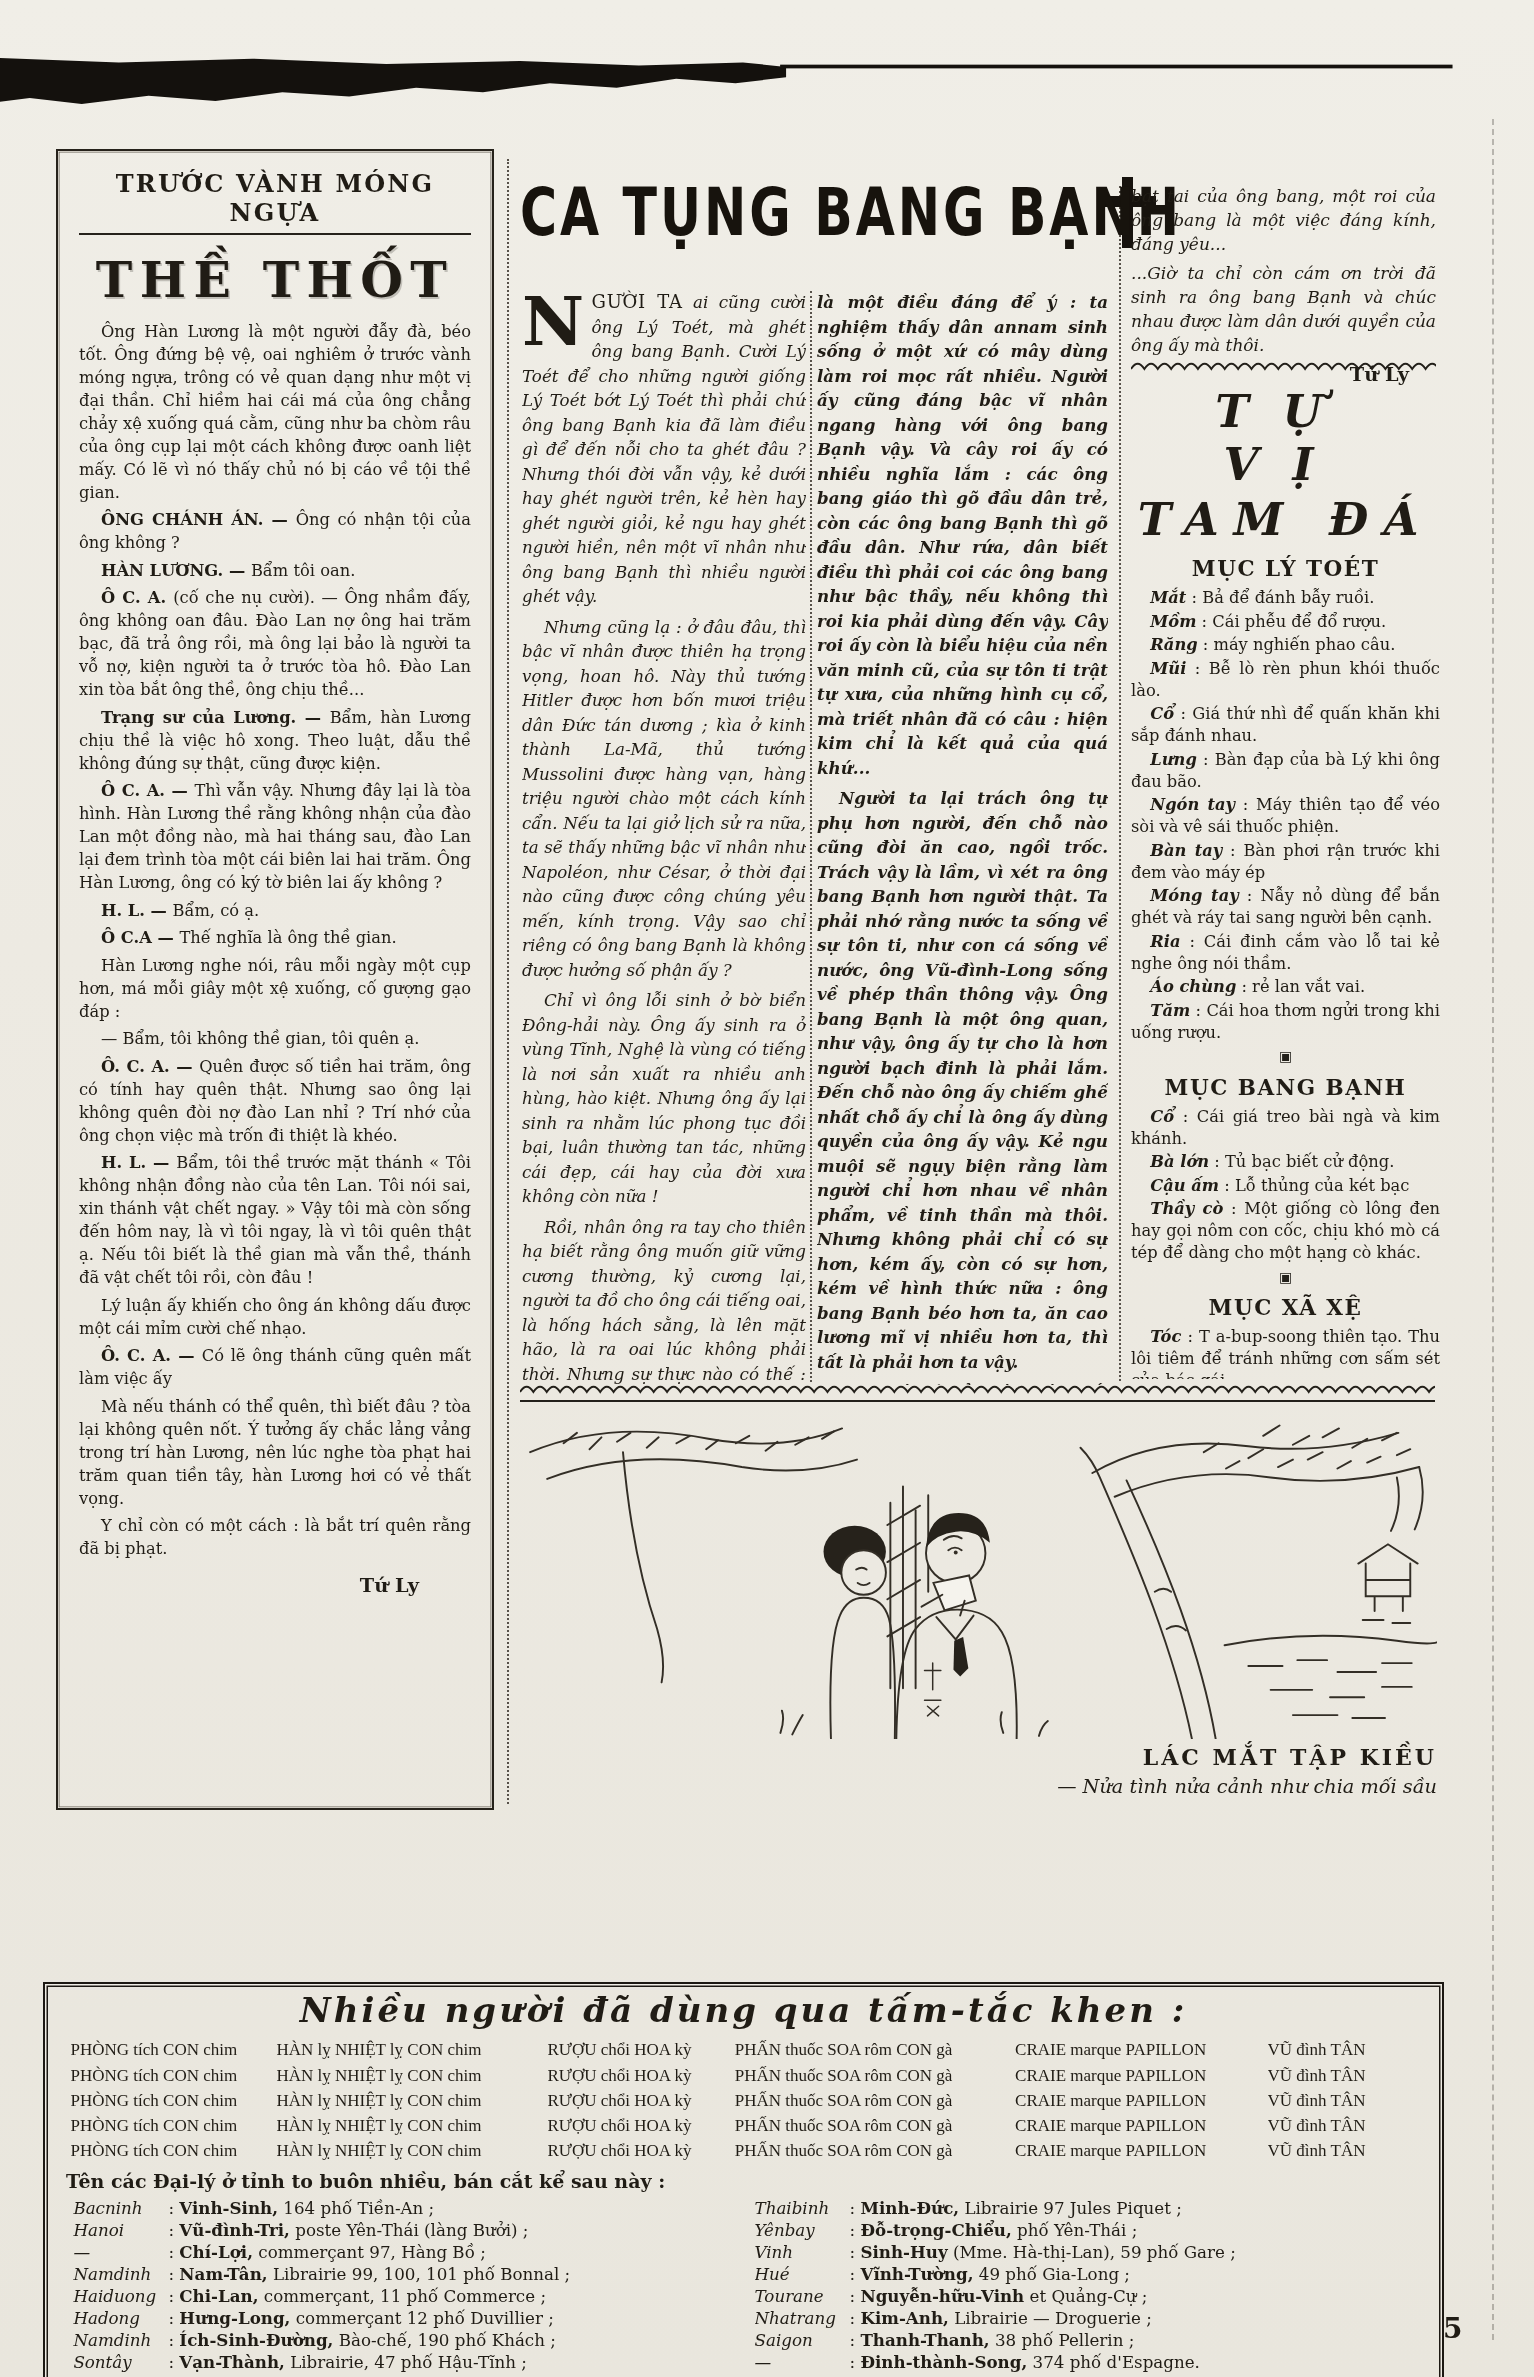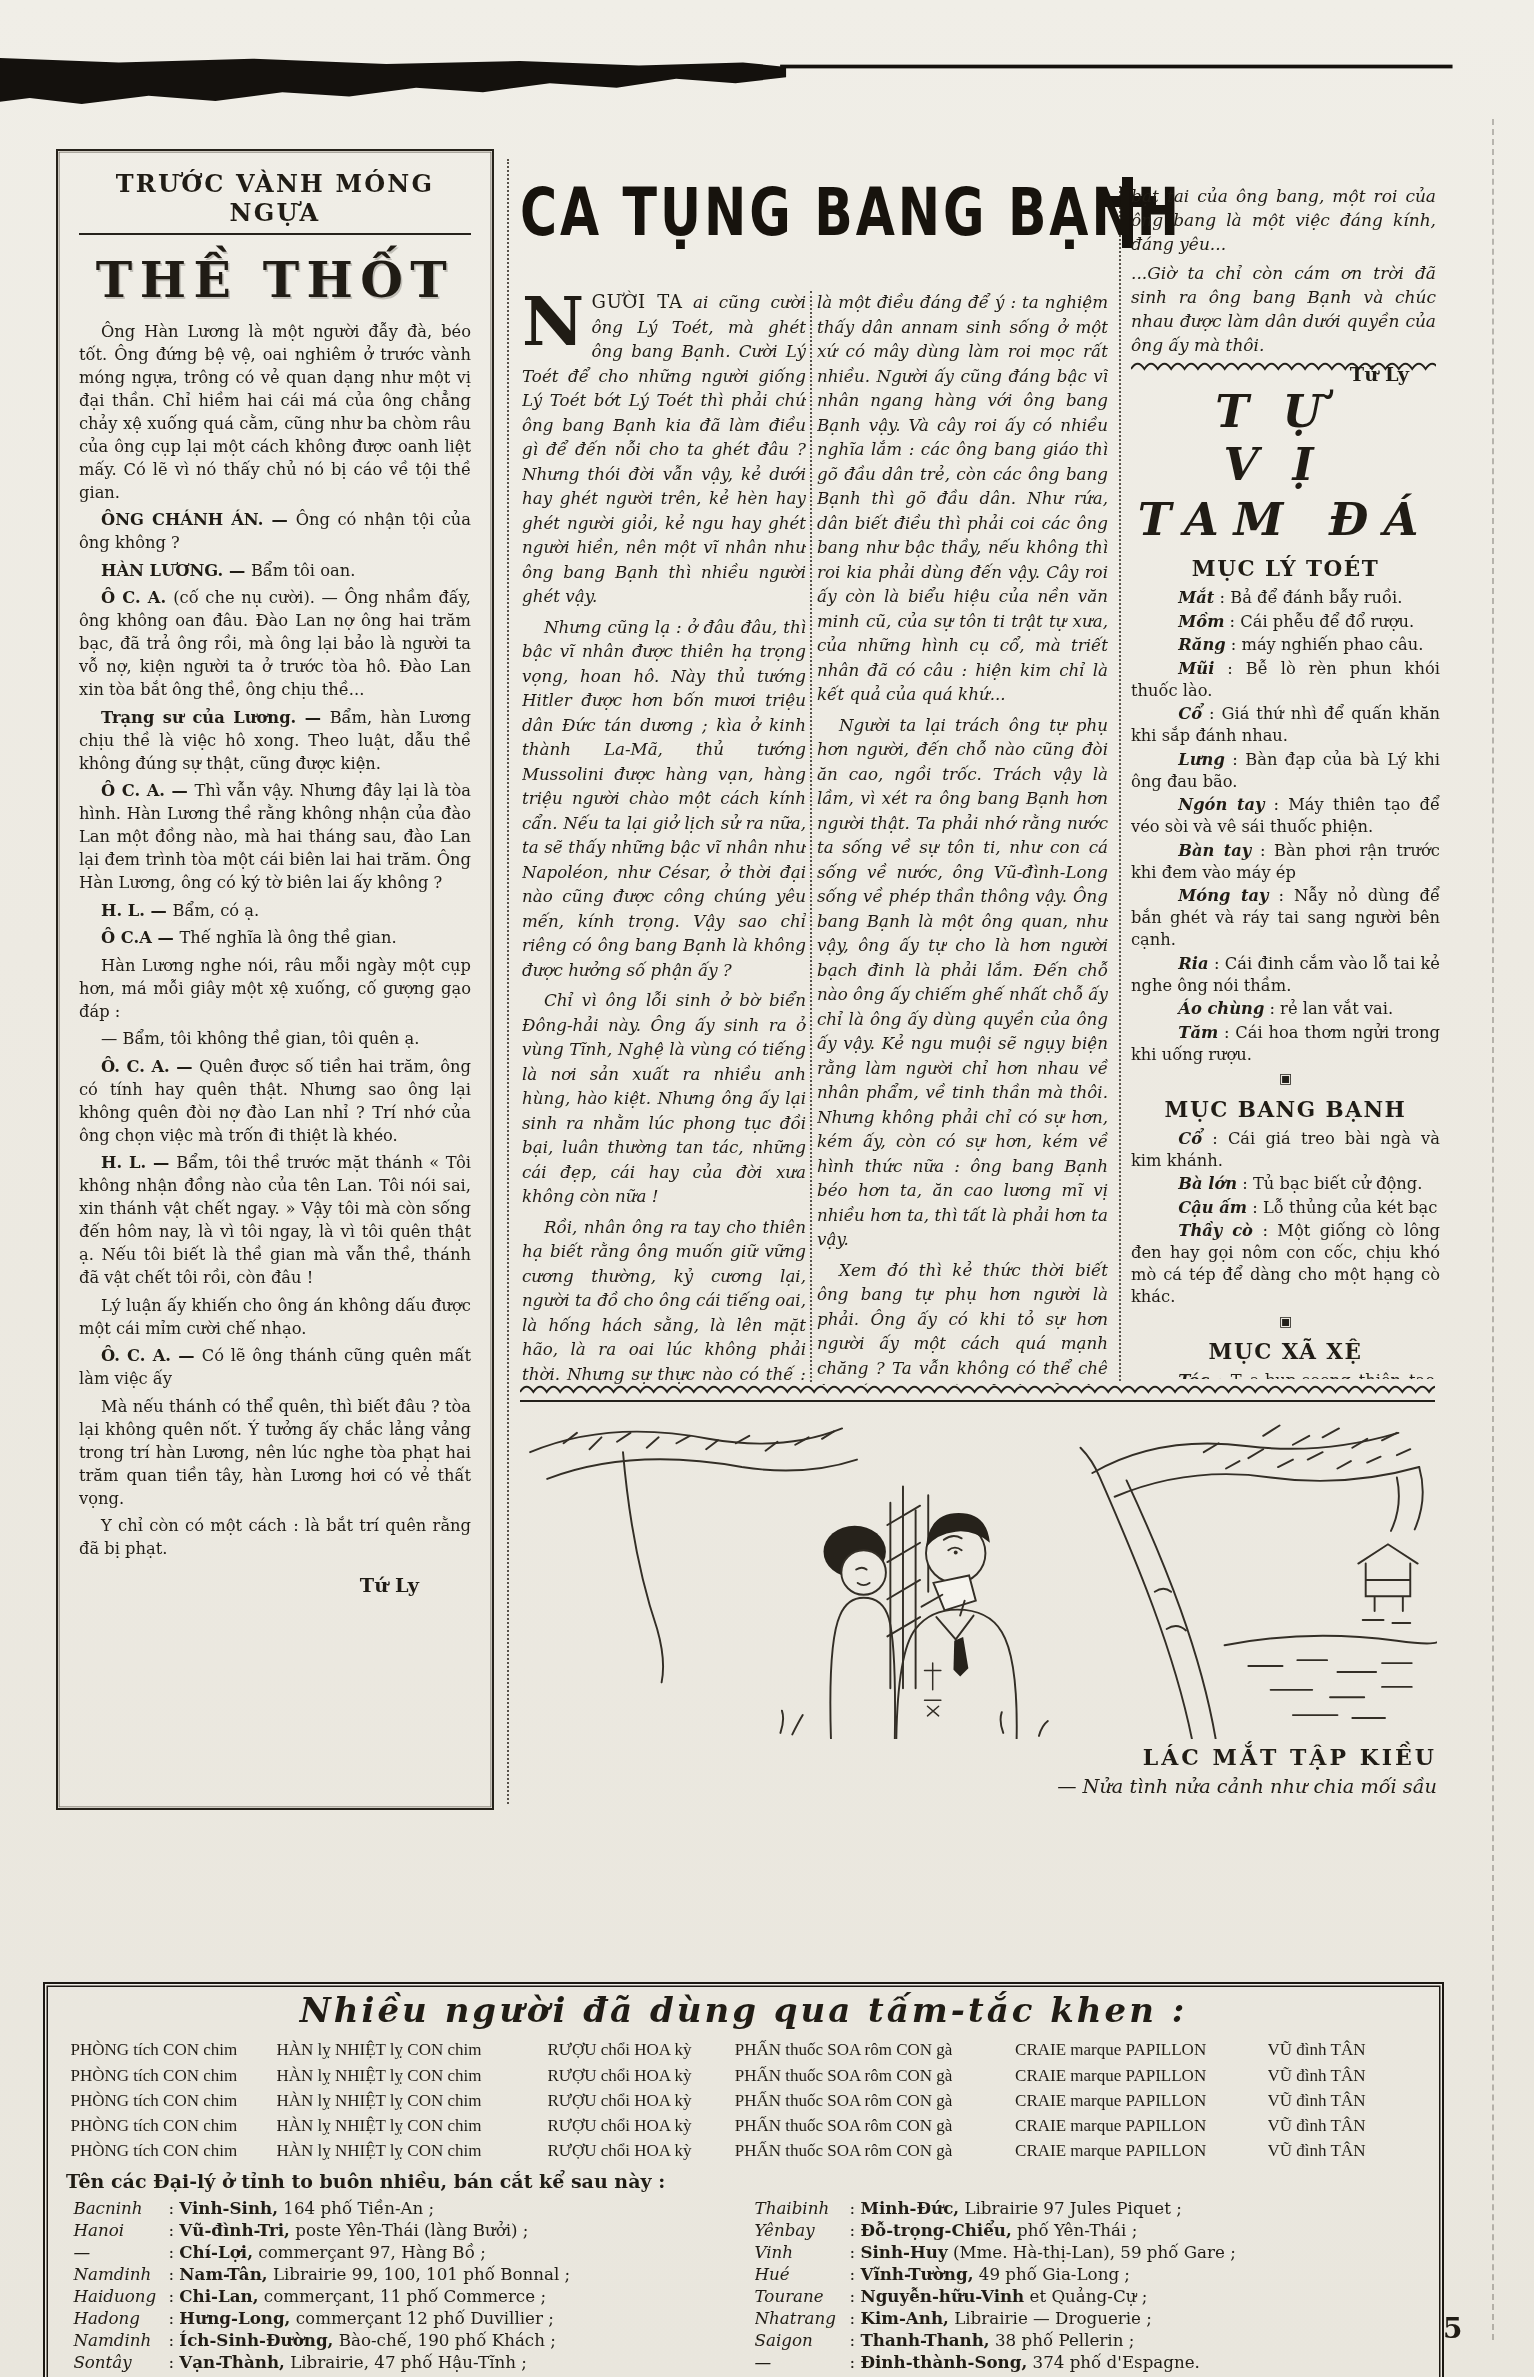--- a/index.html
+++ b/index.html
@@ -37,34 +37,34 @@
   .headline{
     position:absolute;left:520px;top:174px;width:736px;white-space:nowrap;
     font-family:"DejaVu Sans","Liberation Sans",sans-serif;font-weight:900;
     font-size:64px;letter-spacing:3.7px;transform:scaleX(.79) scaleY(1.04);transform-origin:left top;
     color:#17130d;
   }
   .mid-col{position:absolute;top:284px;height:1101px;overflow:hidden;}
   .mid-col p{font-size:16.7px;line-height:24.5px;font-style:italic;text-align:justify;margin:6px 0;text-indent:22px;}
   .mid-col p.noindent{text-indent:0;}
   #mid-col1{left:522px;width:284px;}
-  #mid-col2{left:817px;width:291px;}
+  #mid-col2{left:817px;width:291px;font-weight:bold;}
   .dropcap{float:left;font-style:normal;font-weight:bold;font-size:68px;line-height:52px;margin:4.5px 7.4px 0 0;}
   .leadcaps{font-style:normal;font-size:18px;letter-spacing:0.7px;}
   
   .right-top{position:absolute;left:1131px;top:184px;width:305px;}
   .right-top p{font-size:17px;line-height:24px;font-style:italic;text-align:justify;margin:0 0 4.5px;}
   .right-top .sig{padding-right:27px;margin-top:6px;}
   .right-dict{position:absolute;left:1131px;top:360px;width:309px;height:1019px;overflow:hidden;}
   .dict-title{text-align:center;font-style:italic;font-weight:900;margin:10.4px 0 3px;}
   .dict-title .l1{font-size:45px;letter-spacing:34px;display:block;}
   .dict-title .l2{font-size:45px;letter-spacing:15px;display:block;margin-top:1.5px;}
   .sec-head{text-align:center;font-weight:bold;font-size:21.5px;letter-spacing:1.5px;margin:10.4px 0 6px;}
   .entry{font-size:16.3px;line-height:22px;text-align:justify;margin:1.5px 0;text-indent:19.3px;}
-  .entry .term{font-weight:bold;margin-left:28px;}
+  .entry .term{font-weight:bold;}
   
   .illus-wave{position:absolute;left:520px;top:1383px;}
   .illus-line{left:520px;top:1400px;width:915px;}
   .illus{position:absolute;left:519px;top:1406px;width:918px;height:333px;}
   .illus-cap{position:absolute;left:520px;top:1744px;width:917px;text-align:right;}
   .illus-cap .cap{font-weight:bold;font-size:22px;letter-spacing:3px;}
   .illus-cap .sub{font-style:italic;font-size:19.3px;margin-top:4.5px;}
   
   .ad-box{
     position:absolute;left:43px;top:1982px;width:1401px;height:406px;box-sizing:border-box;

